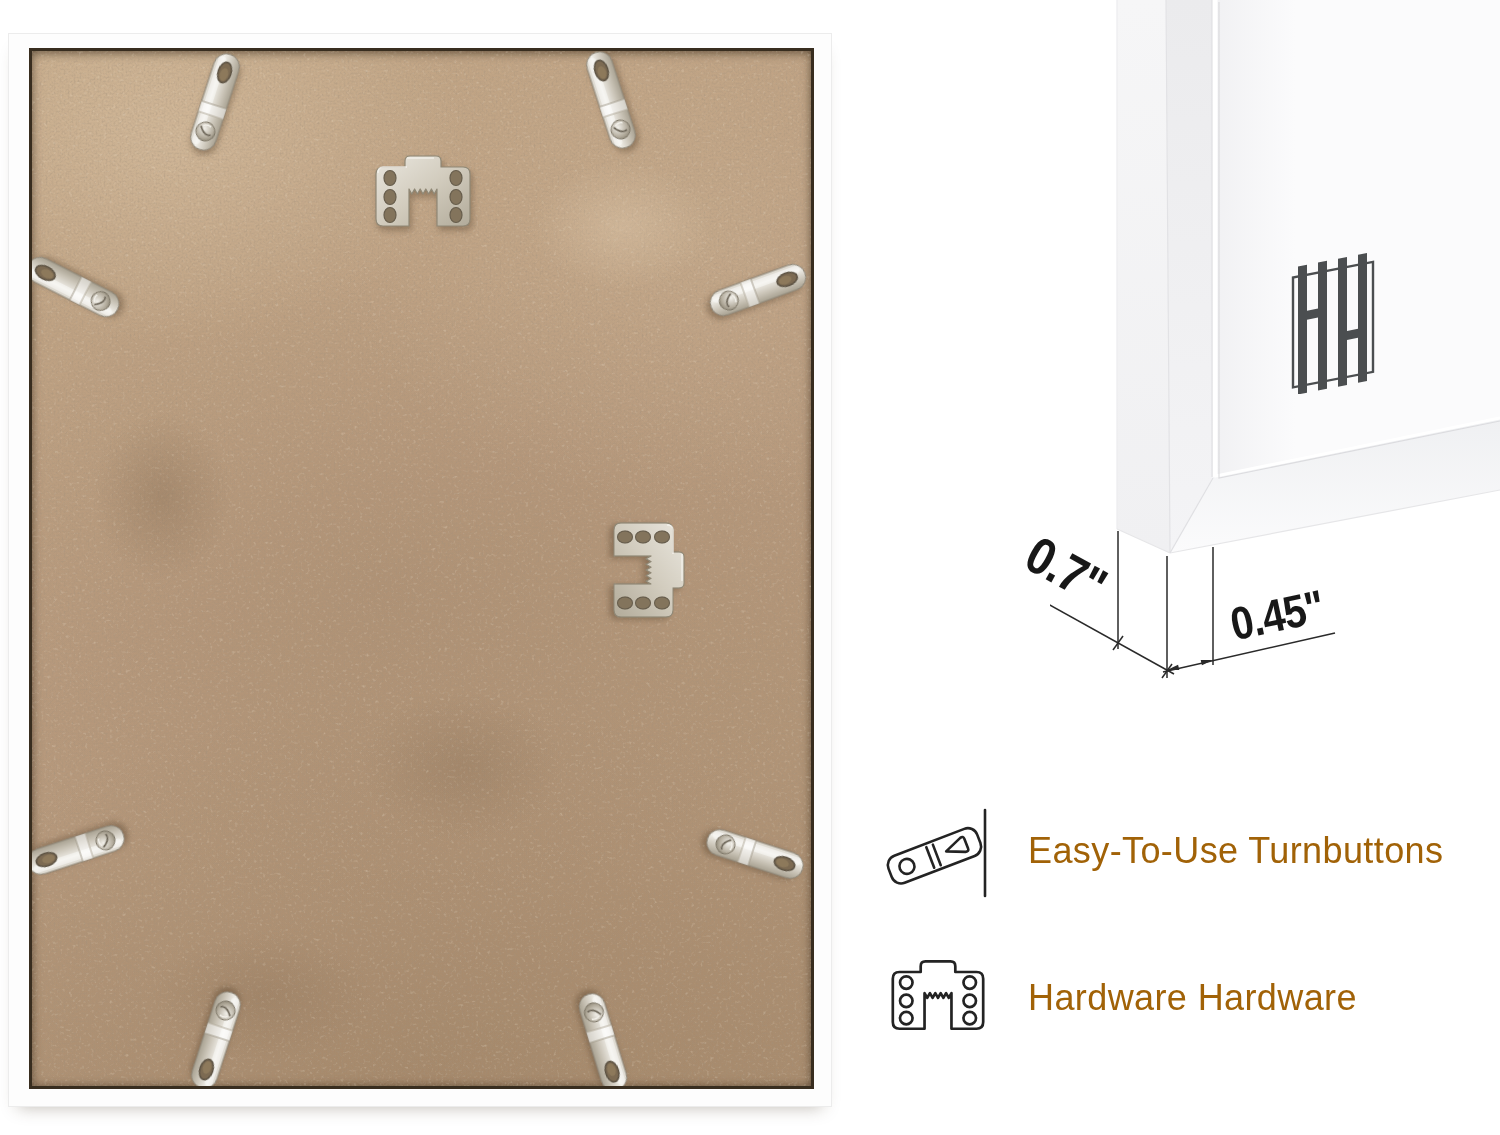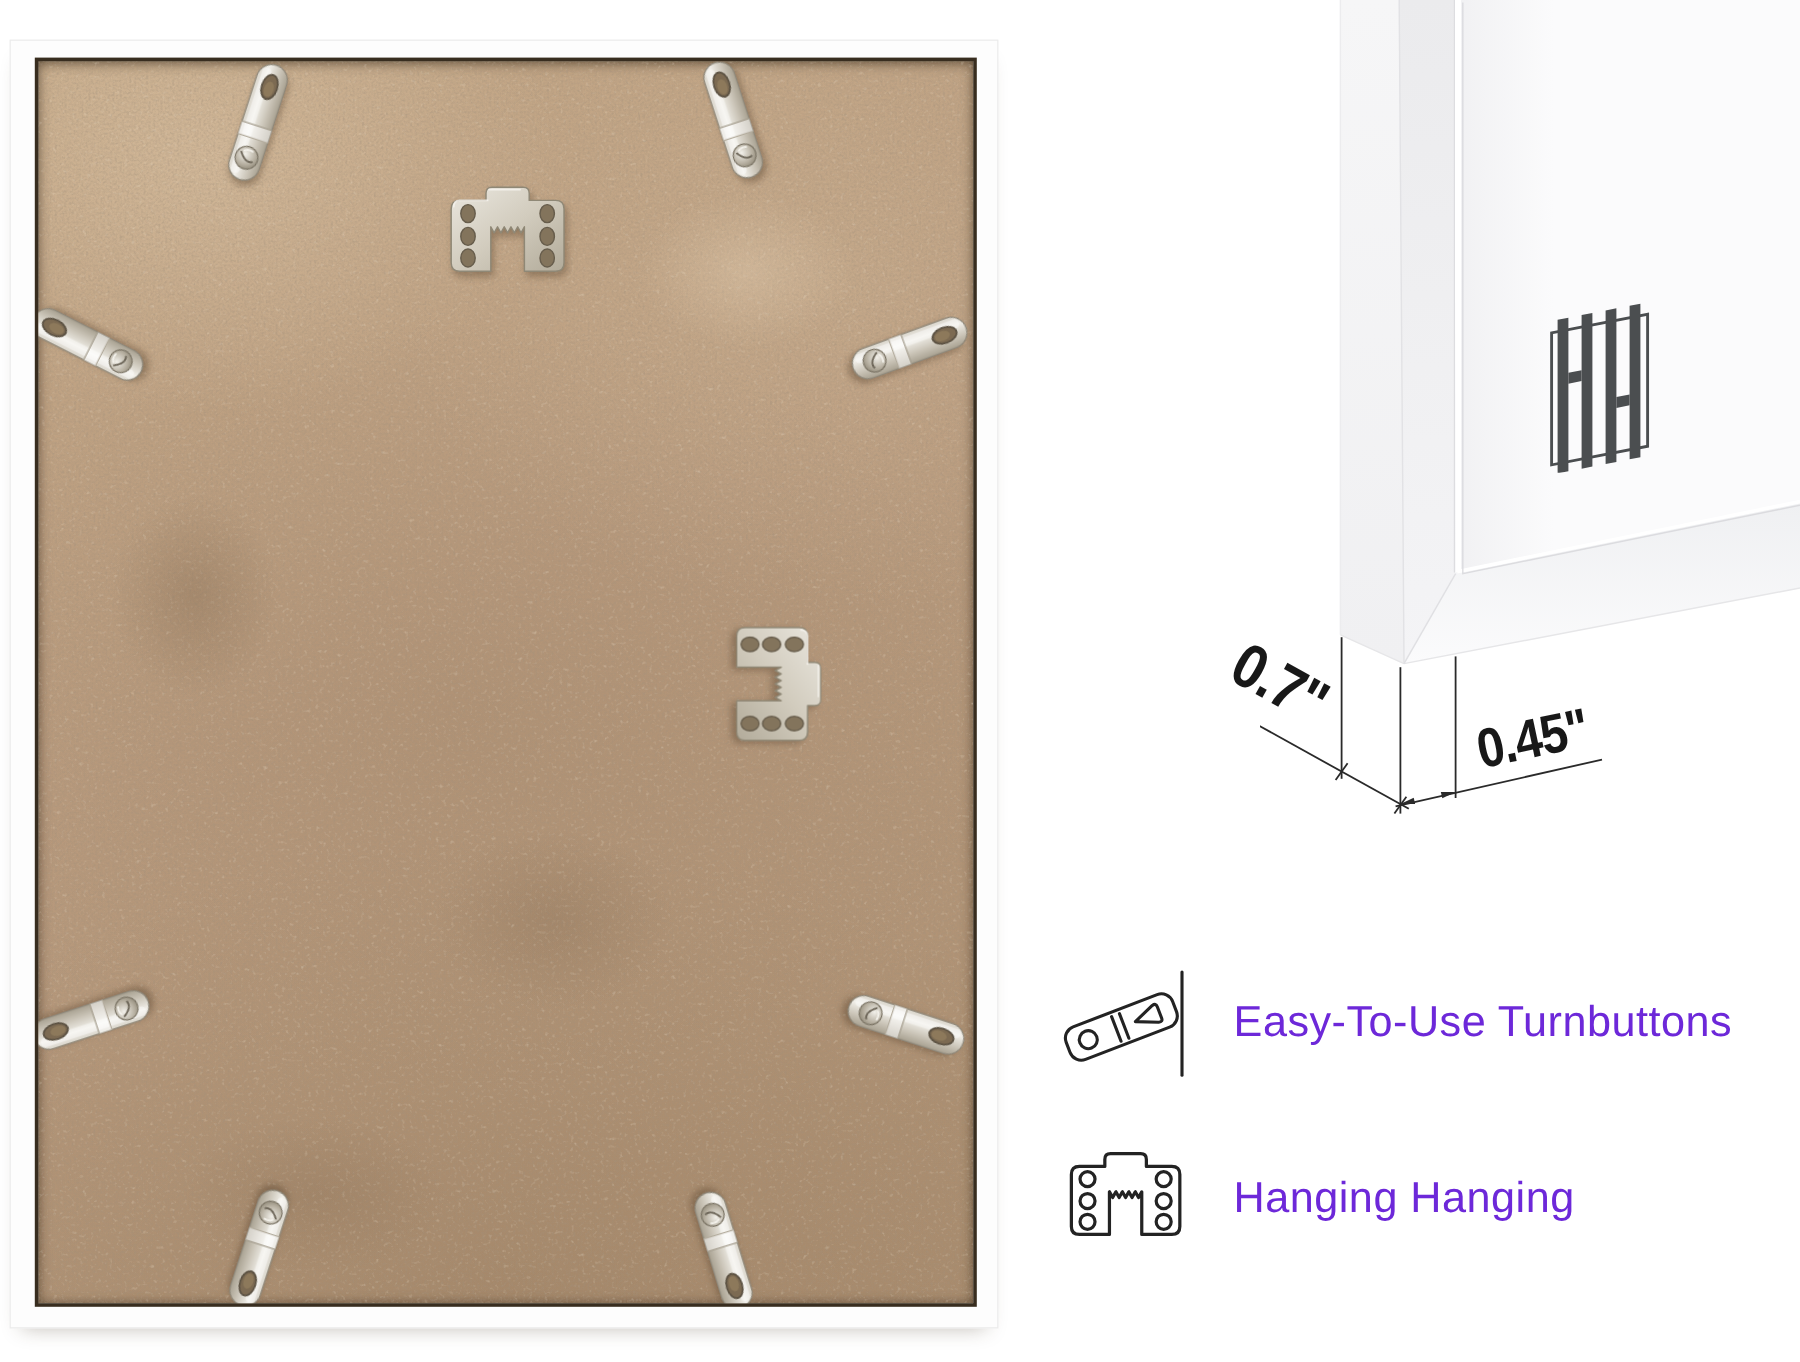--- a/index.html
+++ b/index.html
@@ -43,21 +43,21 @@
   .dim-label{position:absolute;color:#181818;font-weight:700;
     font-family:"Liberation Sans",sans-serif;letter-spacing:-1px;
     display:flex;align-items:center;justify-content:center;}
   .dim-label.depth{left:1004px;top:538px;width:124px;height:64px;font-size:52px;
     transform:rotate(29deg) scaleX(.88);}
   .dim-label.face{left:1212px;top:584px;width:130px;height:62px;font-size:46px;
     transform:rotate(-12deg) scaleX(.88);}
   .logo{position:absolute;left:1290px;top:252px;width:88px;height:142px;}
 
   
-  .feature-label{position:absolute;color:#6d28d9;font-size:36px;letter-spacing:.4px;
+  .feature-label{position:absolute;color:#a16207;font-size:36px;letter-spacing:.4px;
     font-family:"Liberation Sans",sans-serif;}
   .fl1{left:1028px;top:830px;}
   .fl2{left:1028px;top:977px;}
   .ficon{position:absolute;}
   .fi1{left:884px;top:806px;width:112px;height:94px;}
   .fi2{left:888px;top:953px;width:100px;height:88px;}
 </style>
 </head>
 <body>
 
@@ -249,17 +249,17 @@
         <path d="M34,16 V10 Q34,5 39,5 H65 Q70,5 70,10 V16 H92 Q99,16 99,23 V68 Q99,75 92,75 H66 V38
                  l-2.8,5 l-2.8,-5 l-2.8,5 l-2.8,-5 l-2.8,5 l-2.8,-5 l-2.8,5 l-2.8,-5 l-2.8,5 l-2.8,-5
                  V75 H12 Q5,75 5,68 V23 Q5,16 12,16 Z"></path>
         <circle cx="19" cy="27" r="6.5"></circle>
           <circle cx="19" cy="46" r="6.5"></circle>
           <circle cx="19" cy="64" r="6.5"></circle>
         <circle cx="85" cy="27" r="6.5"></circle>
           <circle cx="85" cy="46" r="6.5"></circle>
           <circle cx="85" cy="64" r="6.5"></circle>
       </svg>
-      <div class="feature-label fl2">Hanging Hanging</div>
+      <div class="feature-label fl2">Hardware Hardware</div>
     </div>
   </section>
 
 </div>
 
 </body></html>

